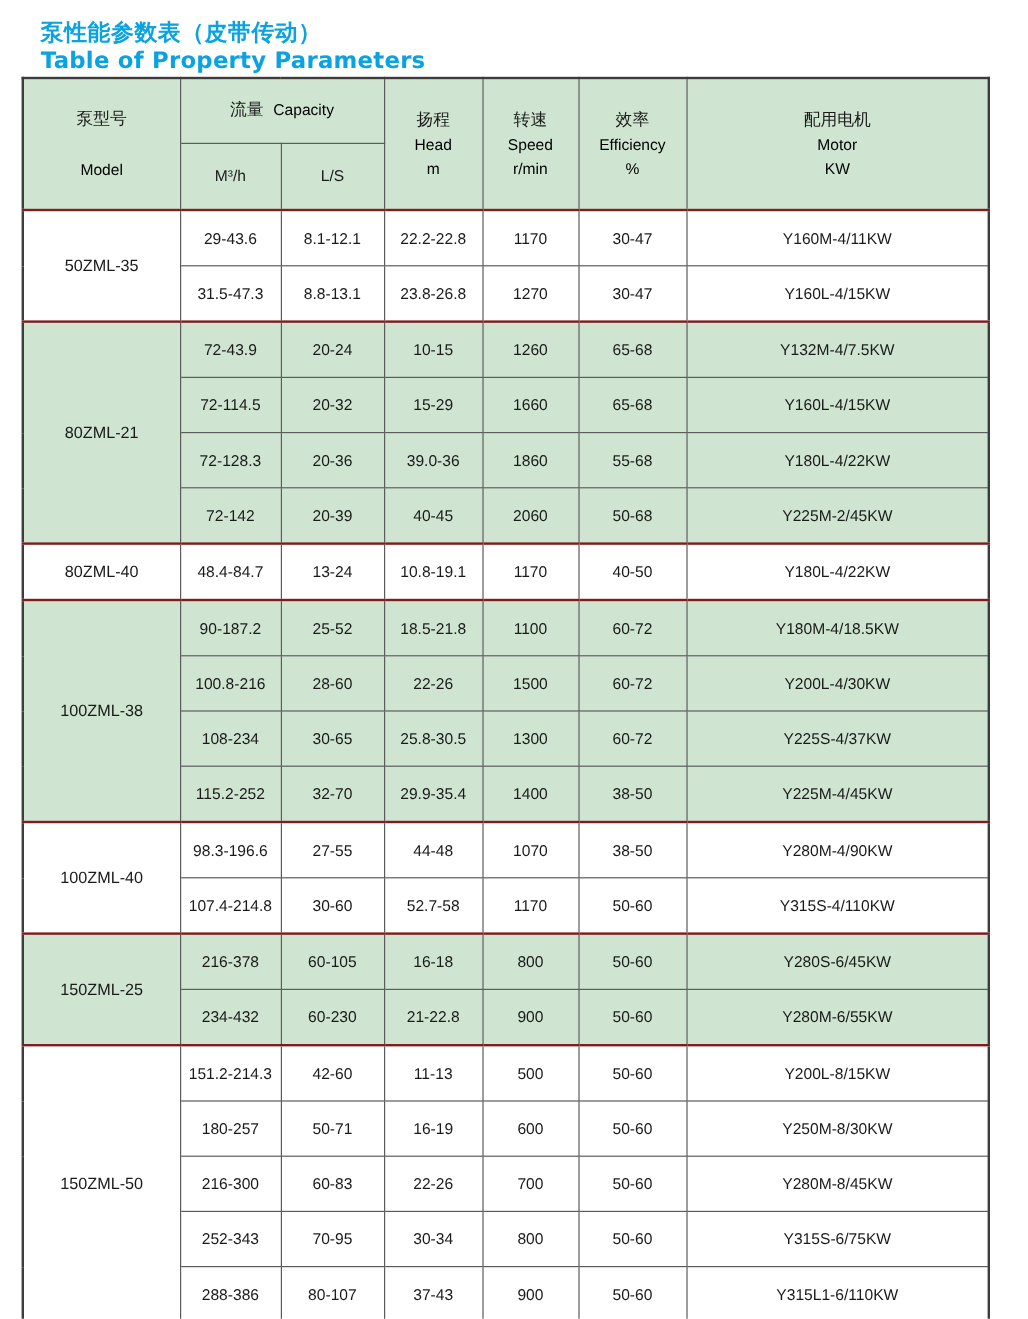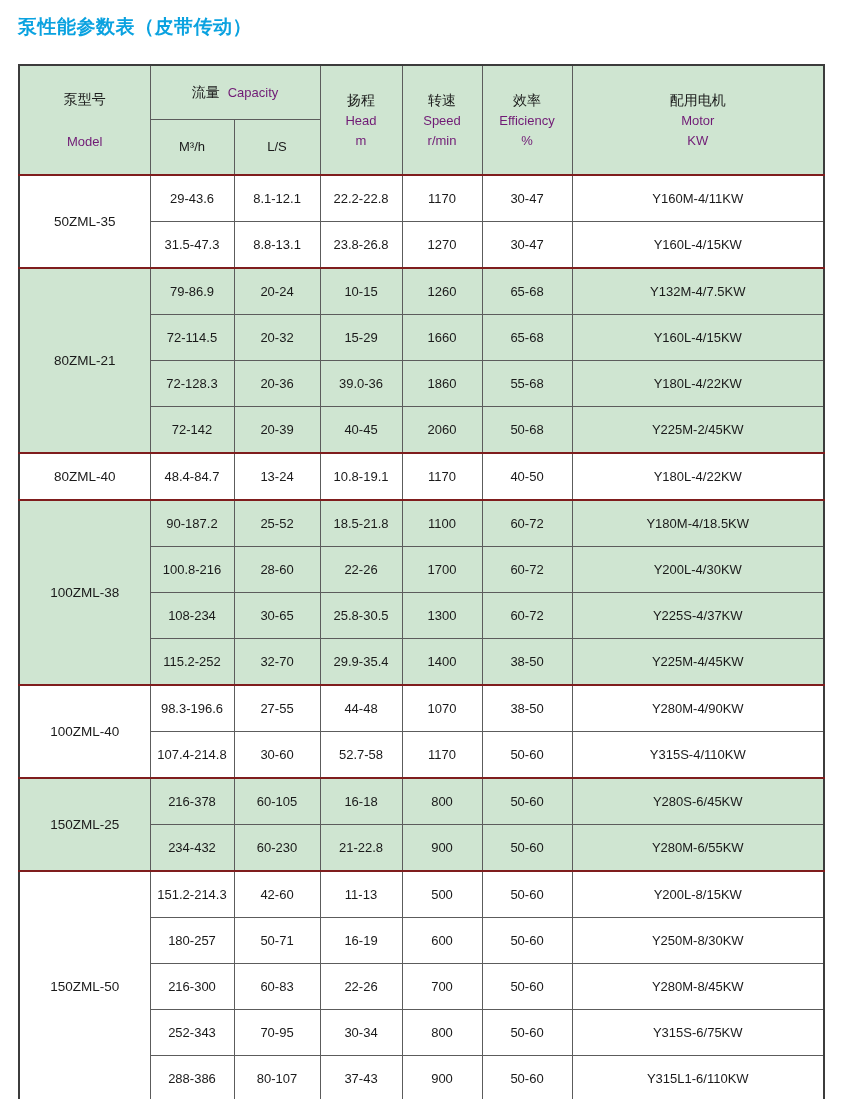--- a/index.html
+++ b/index.html
@@ -96,21 +96,21 @@
   thead th.h-bot  { height: 54px;  }
   .hz {
     display: block;
     font-family: "DejaVu Sans", "Liberation Sans", sans-serif;
     font-size: 14px;
     color: #1a1a1a;
   }
   .he {
     display: block;
     font-size: 13px;
-    color: #701a75;
+    color: #000000;
   }
   .cap-line {
     display: inline-block;
   }
   .cap-line .hz { display: inline; margin-right: 8px; }
   .cap-line .he { display: inline; }
 
   
   tbody td {
     height: 45px;
@@ -126,20 +126,21 @@
   
   tbody tr.grp-start td { border-top: 2px solid #7f1d1d; }
 </style>
 </head>
 <body>
 
 <div class="page">
 
   <div class="title-bar">
     <span class="title-cn">泵性能参数表（皮带传动）</span>
+    <span class="title-en">Table of Property Parameters</span>
   </div>
 
   <div class="table-wrap">
     <table class="params">
       <colgroup>
         <col class="c-model">
           <col class="c-m3h">
           <col class="c-ls">
           <col class="c-head">
         <col class="c-speed">
@@ -196,21 +197,21 @@
           <tr class="plain">
             <td>31.5-47.3</td>
             <td>8.8-13.1</td>
             <td>23.8-26.8</td>
             <td>1270</td>
             <td>30-47</td>
             <td>Y160L-4/15KW</td>
           </tr>
           <tr class="shade grp-start">
             <td class="model-cell" rowspan="4">80ZML-21</td>
-            <td>79-86.9</td>
+            <td>72-43.9</td>
             <td>20-24</td>
             <td>10-15</td>
             <td>1260</td>
             <td>65-68</td>
             <td>Y132M-4/7.5KW</td>
           </tr>
           <tr class="shade">
             <td>72-114.5</td>
             <td>20-32</td>
             <td>15-29</td>
@@ -249,21 +250,21 @@
             <td>25-52</td>
             <td>18.5-21.8</td>
             <td>1100</td>
             <td>60-72</td>
             <td>Y180M-4/18.5KW</td>
           </tr>
           <tr class="shade">
             <td>100.8-216</td>
             <td>28-60</td>
             <td>22-26</td>
-            <td>1700</td>
+            <td>1500</td>
             <td>60-72</td>
             <td>Y200L-4/30KW</td>
           </tr>
           <tr class="shade">
             <td>108-234</td>
             <td>30-65</td>
             <td>25.8-30.5</td>
             <td>1300</td>
             <td>60-72</td>
             <td>Y225S-4/37KW</td>

